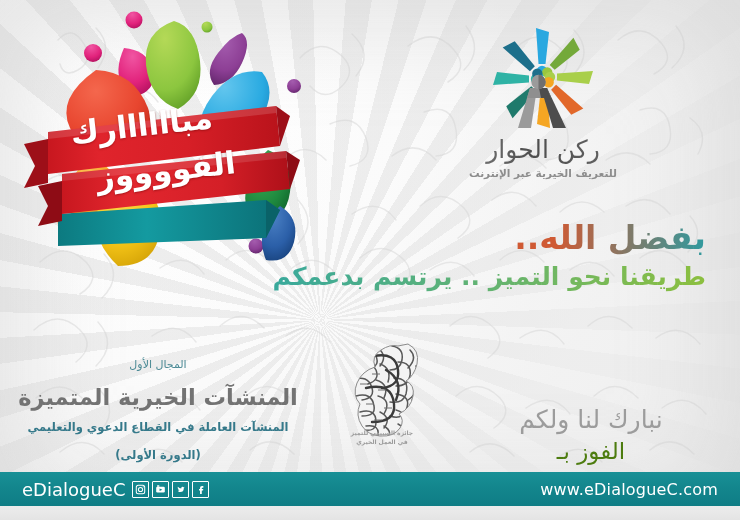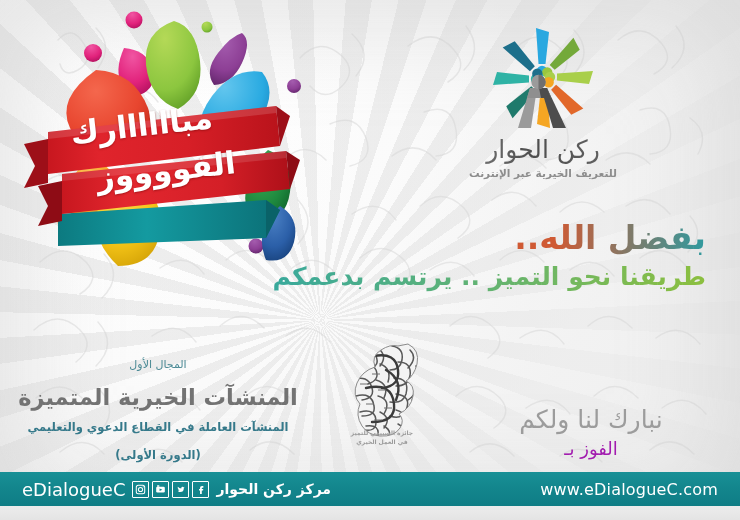--- a/index.html
+++ b/index.html
@@ -213,23 +213,23 @@
     direction: rtl;
     margin-top: 40px;
   }
   .congrats .c1 {
     font-size: 25px;
     line-height: 1.3;
     color: #9c9c9c;
     white-space: nowrap;
   }
   .congrats .c2 {
-    font-size: 18px;
+    font-size: 23px;
     line-height: 1.3;
-    color: #a21caf;
+    color: #4d7c0f;
     letter-spacing: 2px;
     white-space: nowrap;
   }
 
   
   .seal {
     position: absolute;
     left: 330px;
     top: 342px;
     width: 118px;
@@ -645,21 +645,20 @@
   </div>
   <div class="seal-caption">
     <div class="s1">جائزة السبيعي للتميز</div>
     <div class="s2">في العمل الخيري</div>
   </div>
 
   <div class="footer">
     <div class="footer-url">www.eDialogueC.com</div>
 
     <div class="footer-right">
-      <div class="footer-brand-ar">مركز ركن الحوار</div>
 
       <div class="social-row">
 
         <div class="social-ico">
           <svg viewBox="0 0 12 12" width="11" height="11" fill="none" stroke="#ffffff" stroke-width="1.1">
             <rect x="1.4" y="1.4" width="9.2" height="9.2" rx="2.2"></rect>
             <circle cx="6" cy="6" r="2.3"></circle>
             <circle cx="8.9" cy="3.1" r="0.62" fill="#ffffff" stroke="none"></circle>
           </svg>
         </div>

